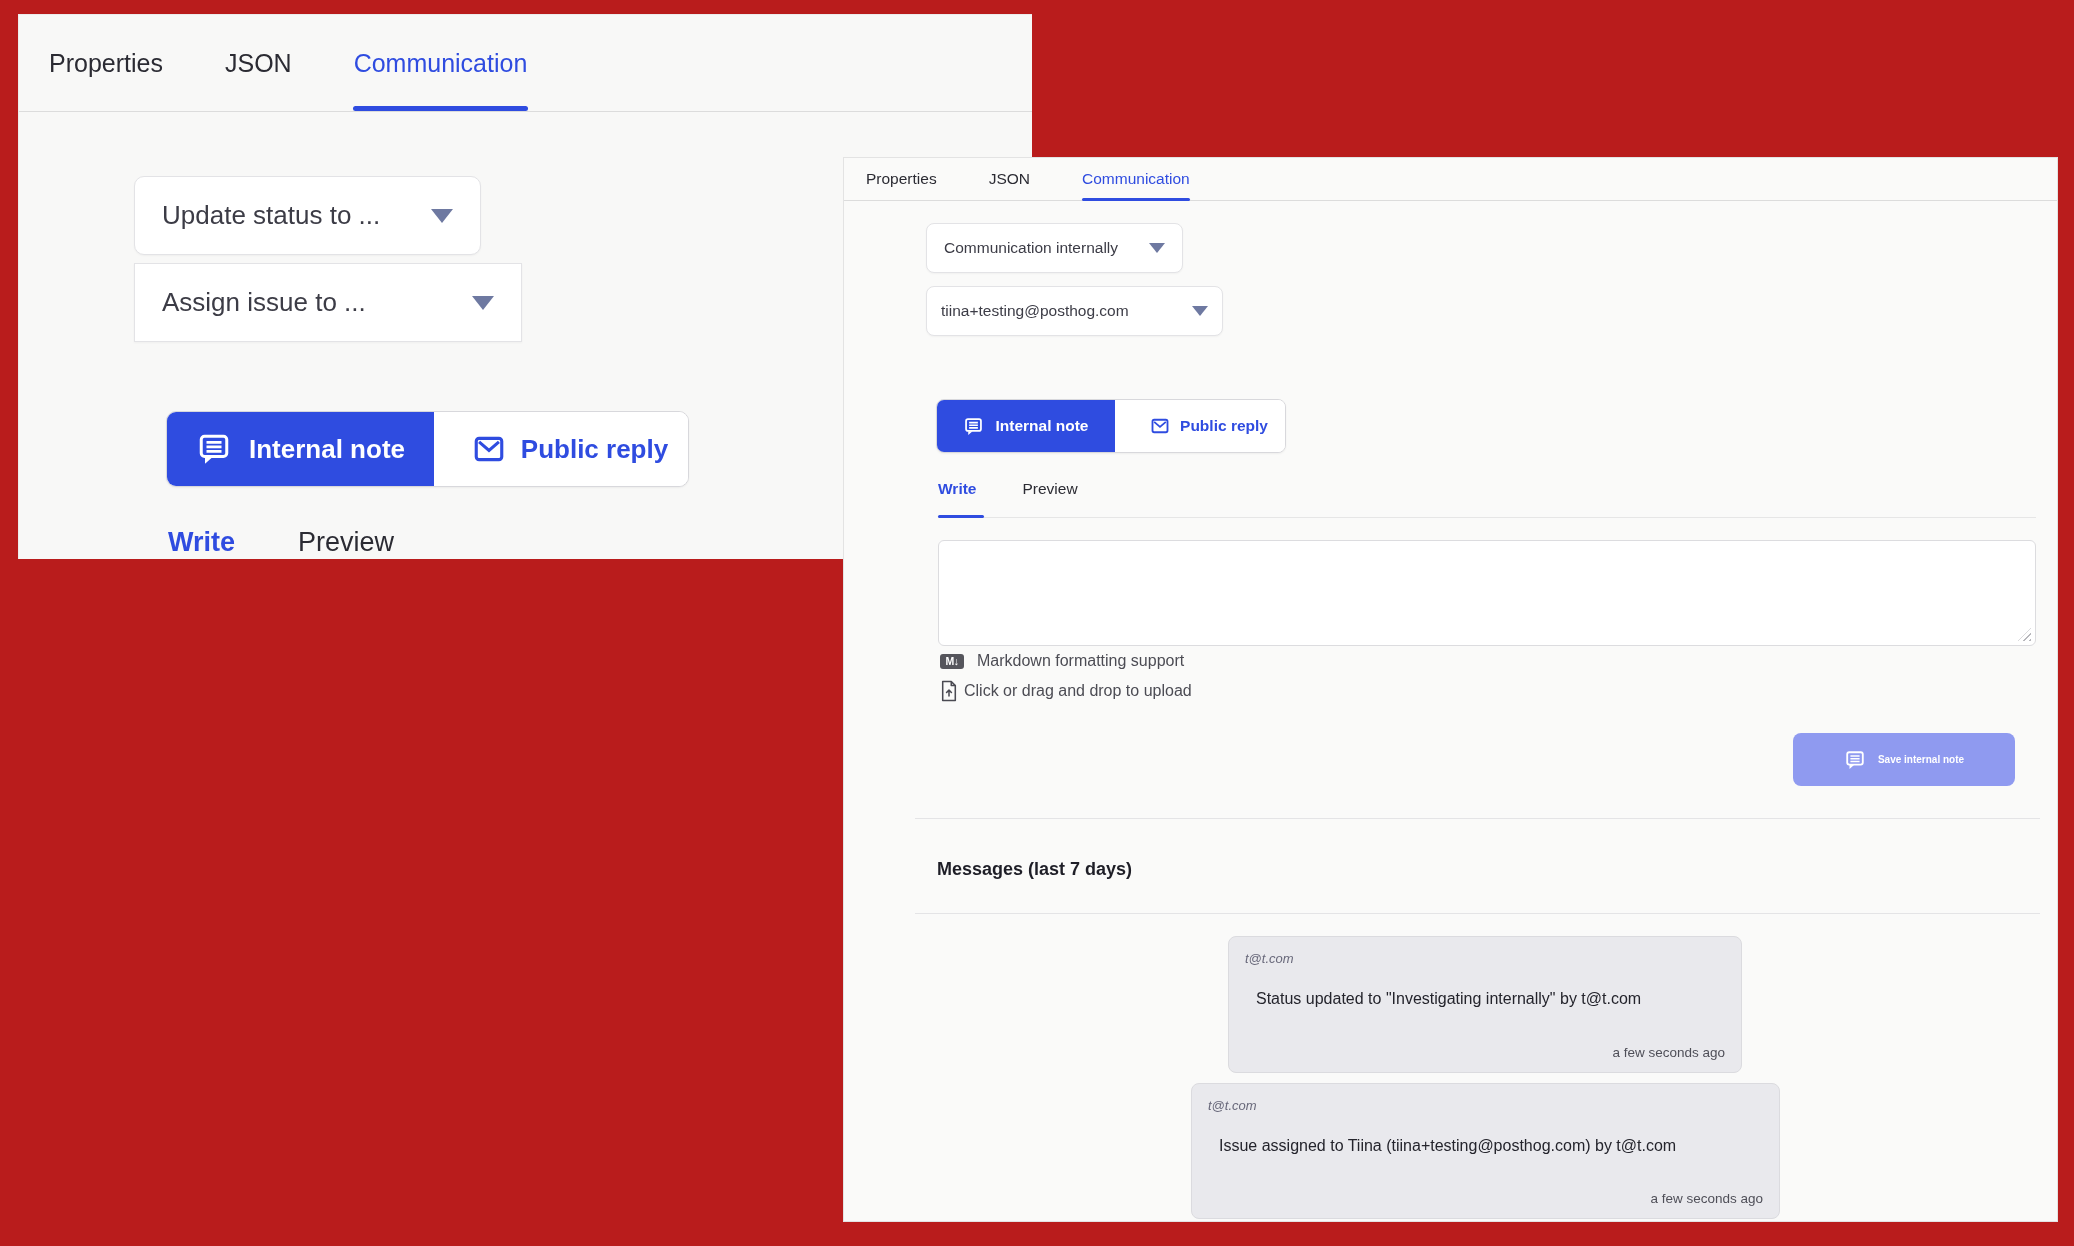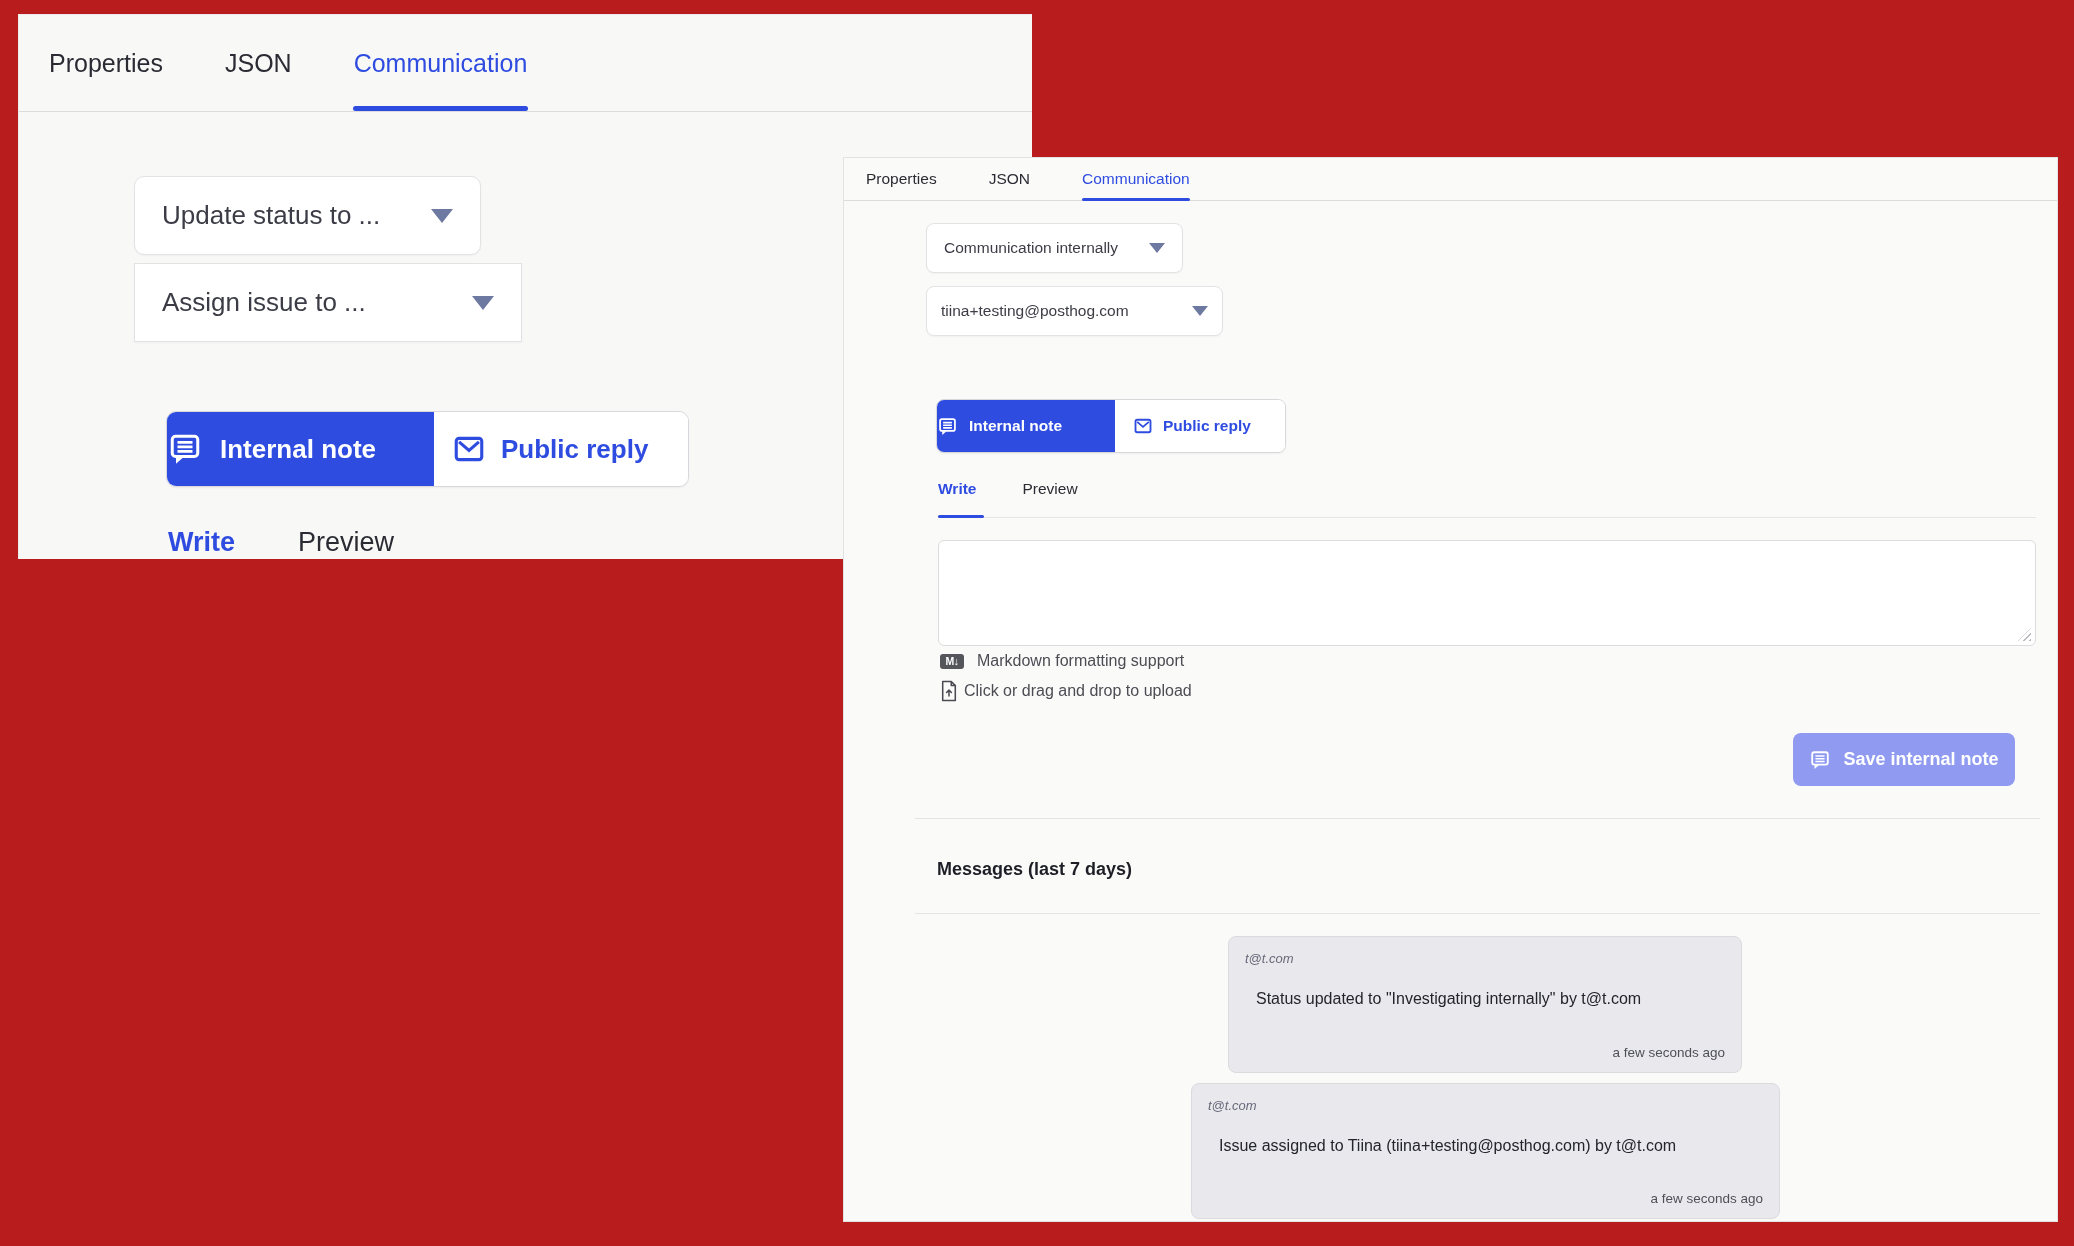--- a/index.html
+++ b/index.html
@@ -17,21 +17,21 @@
   .screen{position:relative;width:2074px;height:1246px;background:#b91c1c;overflow:hidden;}
 
   
   .tabbar{display:flex;align-items:center;}
   .tab{position:relative;color:var(--text-dark);cursor:default;white-space:nowrap;}
   .tab.active{color:var(--accent);}
   .dd{position:absolute;background:#fff;border:1px solid #e3e3e6;display:flex;align-items:center;
       justify-content:space-between;box-shadow:0 1px 2px rgba(0,0,0,.04);color:#3c3c46;white-space:nowrap;}
   .caret{width:0;height:0;flex:none;}
   .seg{position:absolute;display:flex;background:#fff;border:1px solid #d8d8dc;box-shadow:0 1px 2px rgba(0,0,0,.05);}
-  .seg-btn{display:flex;align-items:center;font-weight:700;white-space:nowrap;}
+  .seg-btn{display:flex;align-items:center;justify-content:center;font-weight:700;white-space:nowrap;}
   .seg-int{background:var(--accent);color:#fff;}
   .seg-pub{background:#fff;color:var(--accent);padding-left:18px;}
   .divider{position:absolute;height:1px;background:var(--soft-divider);}
   svg{display:block;flex:none;}
 
   
   .panel-left{position:absolute;left:18px;top:14px;width:1014px;height:545px;background:var(--panel-bg);
               border-top:1px solid #ececec;border-left:1px solid #ececec;overflow:hidden;}
   .pl-tabs{position:absolute;left:0;top:0;width:100%;height:97px;border-bottom:1px solid var(--divider);
            padding-left:30px;gap:62px;font-size:25px;}
@@ -71,21 +71,21 @@
   .resize-corner{position:absolute;left:1174px;top:470px;width:13px;height:13px;
                  background:repeating-linear-gradient(135deg,transparent 0 3px,#b7b7bc 3px 4.6px);
                  clip-path:polygon(100% 0,100% 100%,0 100%);}
   .hint-row{position:absolute;display:flex;align-items:center;color:var(--text-gray);font-size:16px;}
   .row-md{left:96px;top:494px;gap:13px;}
   .row-up{left:96px;top:522px;gap:6px;}
   .md-badge{width:24px;height:15px;background:#55555c;border-radius:3px;color:#fff;display:flex;
             align-items:center;justify-content:center;font-size:10.5px;font-weight:700;letter-spacing:-.5px;line-height:1;}
   .save-btn{position:absolute;left:949px;top:575px;width:222px;height:53px;background:var(--save-disabled);
             border:none;border-radius:8px;color:#fff;display:flex;align-items:center;justify-content:center;
-            gap:12px;font-size:18px;font-weight:700;font-family:inherit;}
+            gap:12px;font-size:10px;font-weight:700;font-family:inherit;}
   .pr-div1{left:71px;top:660px;width:1125px;}
   .pr-heading{position:absolute;left:93px;top:701px;font-size:18px;font-weight:600;color:#1e1e27;}
   .pr-div2{left:71px;top:755px;width:1125px;}
   .msg-card{position:absolute;background:#e9e9ed;border:1px solid #dbdbdf;border-radius:8px;padding:14px 16px;}
   .msg-1{left:384px;top:778px;width:514px;height:137px;}
   .msg-2{left:347px;top:925px;width:589px;height:136px;}
   .msg-author{font-size:13px;color:#68687a;font-style:italic;}
   .msg-body{margin:24px 0 0 11px;font-size:16px;color:#24242c;white-space:nowrap;}
   .msg-time{position:absolute;right:16px;bottom:12px;font-size:13.5px;color:#4f4f58;}
 </style>

